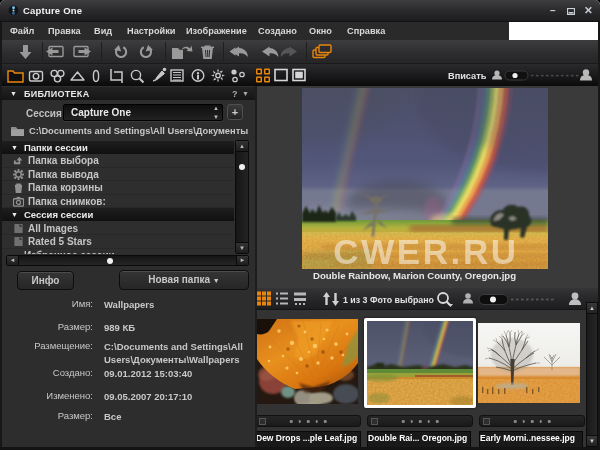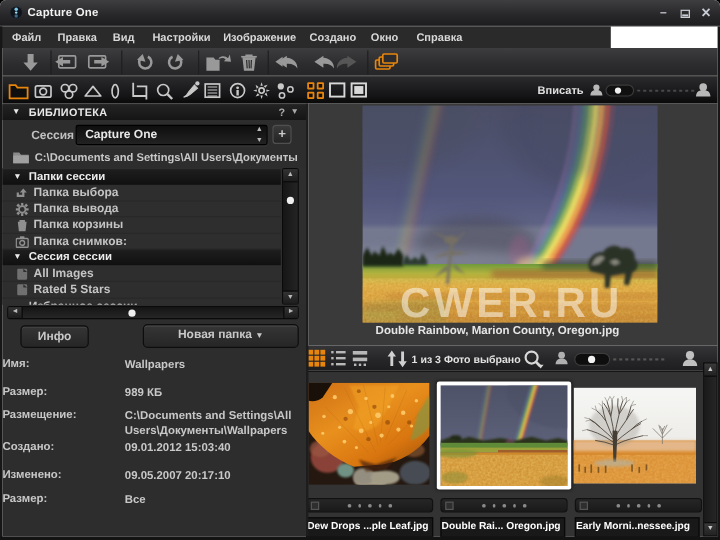--- a/index.html
+++ b/index.html
@@ -21,21 +21,21 @@
 .rdots{position:absolute;left:50%;top:4px;transform:translateX(-50%);display:flex;gap:6px}
 .rdots i{width:2.5px;height:2.5px;border-radius:50%;background:#8a8a8a;display:block}
 .fnchip{position:absolute;height:29px;background:#191919;border:1px solid #090909;color:#fff;font-size:8.5px;font-weight:bold;text-align:left;line-height:12px;white-space:nowrap;overflow:hidden}
 .ico{position:absolute}
 .thdr{position:absolute;left:0;width:232px;height:13px;background:linear-gradient(#1e1e1e,#101010);color:#ececec;font-size:9.5px;font-weight:bold}
 .thdr .arr{position:absolute;left:9px;top:3px;font-size:7px}
 .thdr .ttx{position:absolute;left:22px;top:1px}
 .trow{position:absolute;left:0;width:232px;height:13.5px;border-bottom:1px solid #282828;color:#c4c4c4;font-size:10px;font-weight:bold}
 .ticon{position:absolute;left:11px;top:1px;width:11px;height:11px}
 .ttx2{position:absolute;left:26px;top:1px}
-.ilabel{position:absolute;left:0;width:91px;text-align:left;font-size:9.5px;font-weight:bold;color:#c8c8c8}
+.ilabel{position:absolute;left:0;width:91px;text-align:right;font-size:9.5px;font-weight:normal;color:#c8c8c8}
 .ival{position:absolute;left:102px;width:150px;font-size:9.5px;font-weight:bold;color:#c8c8c8;line-height:13px;white-space:nowrap}
 </style></head>
 <body>
 <div id="win">
   <div id="titlebar">
     <svg class="ico" style="left:8px;top:5px" width="11" height="11" viewBox="0 0 13 13">
         <circle cx="6.5" cy="6.5" r="6" fill="#10131a" stroke="#2a3340" stroke-width="0.5"></circle>
         <circle cx="6.5" cy="3.2" r="1.7" fill="#79c7e8"></circle>
         <circle cx="6.5" cy="9.8" r="1.7" fill="#3a6a88"></circle>
         <circle cx="6.5" cy="6.5" r="1.2" fill="#9adcf2"></circle>

